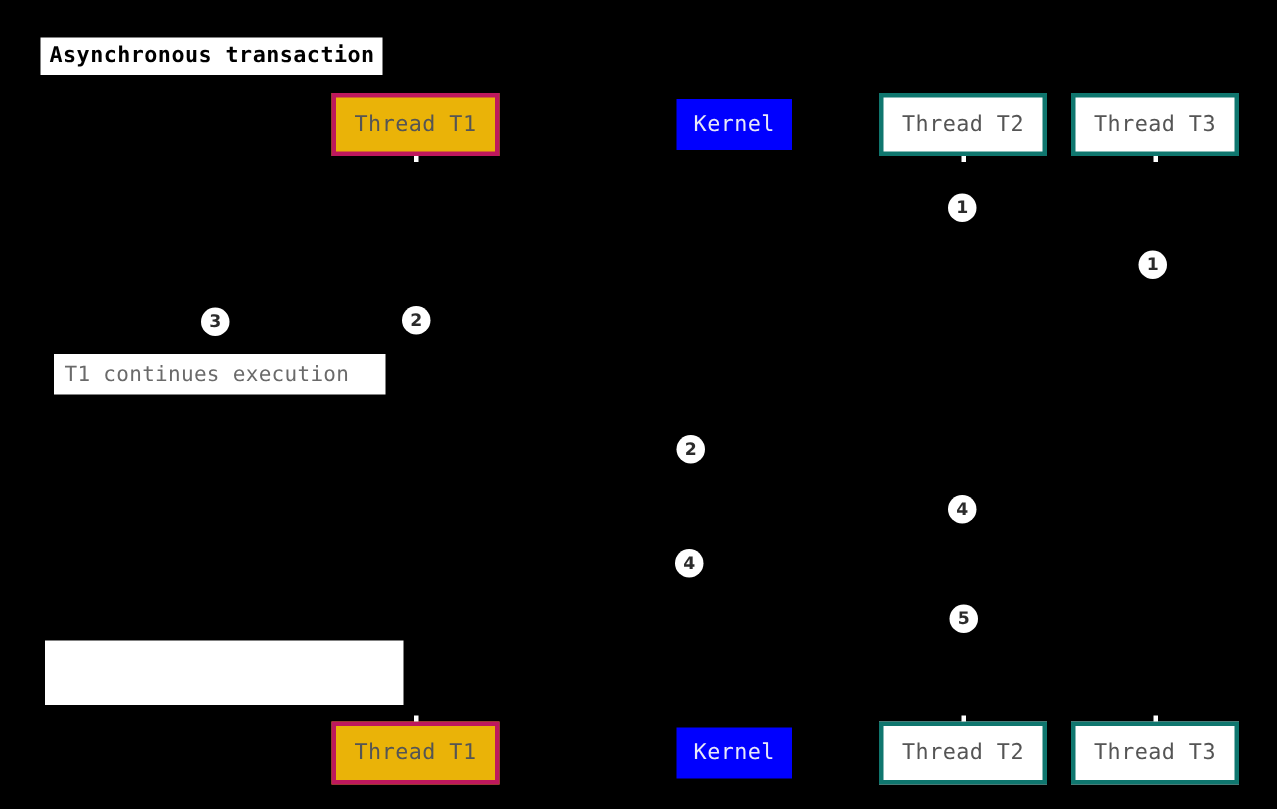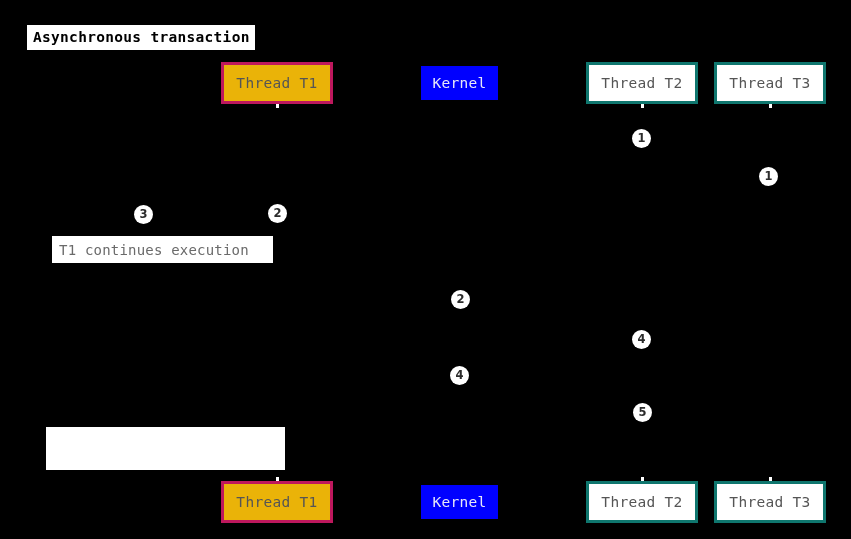--- a/index.html
+++ b/index.html
@@ -54,20 +54,21 @@
   }
   .participant.blue-outline {
     background: #ffffff;
     border: 3px solid #0f766e;
     color: #555555;
   }
   .participant.blue-solid {
     background: #0000ff;
     border: none;
     color: #e8e8f8;
+    margin-left: 30px;
   }
 
   
   .lifeline-stub {
     position: absolute;
     width: 3px;
     background: #ffffff;
   }
 
   
@@ -78,21 +79,20 @@
     display: flex;
     align-items: center;
     justify-content: flex-start;
     padding: 0 7px;
     font-family: "DejaVu Sans Mono", "Liberation Mono", monospace;
     font-size: 14px;
     letter-spacing: 0.2px;
     line-height: 1;
     color: #6a6a6a;
     white-space: pre;
-    margin-left: 16px;
   }
   .note-box.empty { padding: 0; }
 
   
   .badge {
     position: absolute;
     width: 19px;
     height: 19px;
     border-radius: 50%;
     background: #ffffff;

